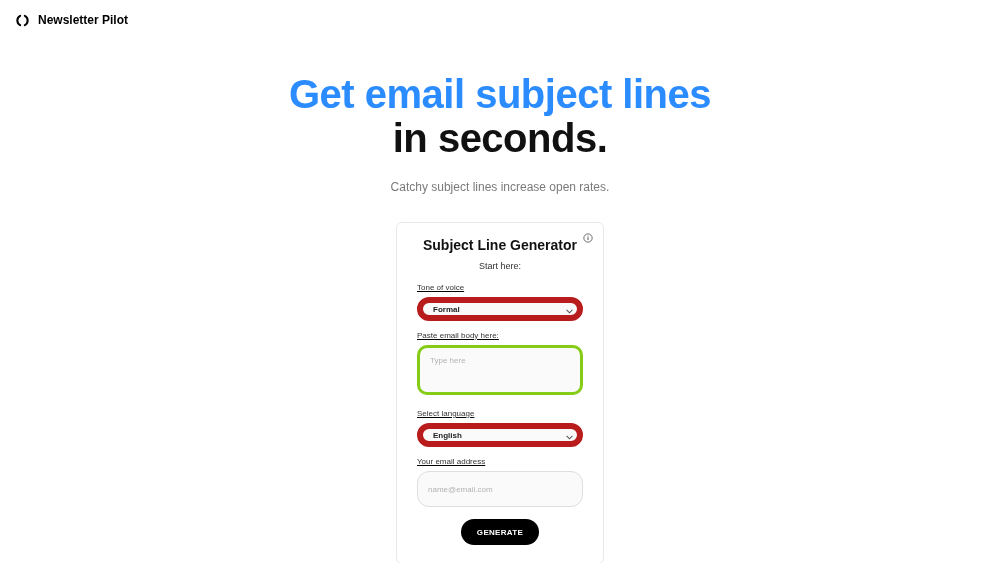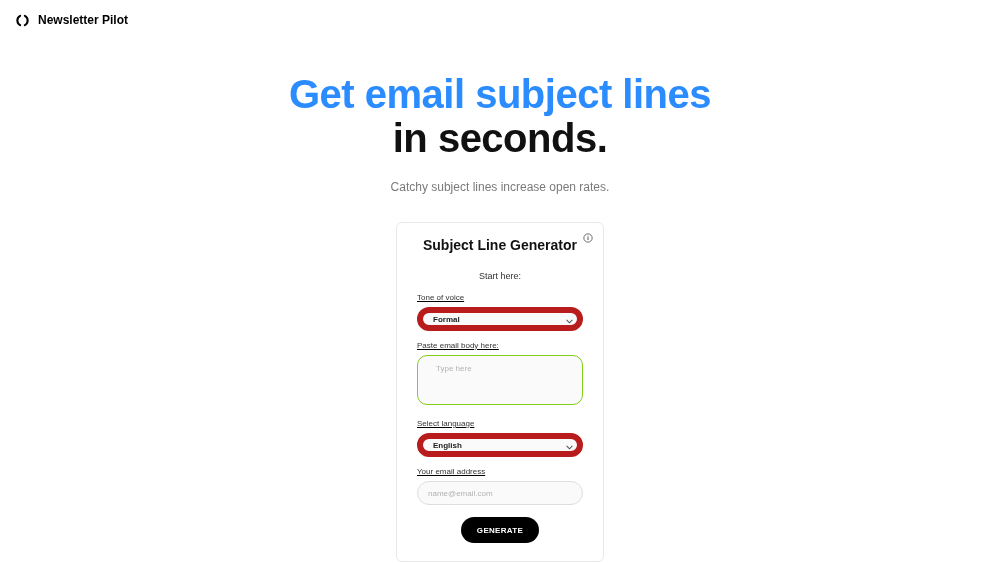--- a/index.html
+++ b/index.html
@@ -77,21 +77,21 @@
     .card-title {
       font-size: 14px;
       font-weight: 700;
       color: #111;
       text-align: center;
     }
     .card-start {
       font-size: 9px;
       color: #333;
       text-align: center;
-      margin-top: 18px;
+      margin-top: 8px;
       margin-bottom: 12px;
     }
     .field {
       margin-bottom: 10px;
       text-decoration: underline;
     }
     .field-label {
       font-size: 8px;
       color: #333;
       margin-bottom: 5px;
@@ -117,35 +117,35 @@
     .select-caret {
       position: absolute;
       right: 10px;
       top: 50%;
       transform: translateY(-50%);
       pointer-events: none;
     }
     .textarea {
       width: 100%;
       height: 50px;
-      border: 1px solid #84cc16;
+      border: 3px solid #84cc16;
       border-radius: 10px;
       background: #fafafa;
       font-size: 8px;
       color: #333;
-      padding: 8px 18px;
+      padding: 8px 10px;
       resize: none;
       font-family: inherit;
     }
     .textarea::placeholder {
       color: #b3b3b3;
     }
     .text-input {
       width: 100%;
-      height: 24px;
+      height: 36px;
       border: 1px solid #dedede;
       border-radius: 12px;
       background: #fafafa;
       font-size: 8px;
       color: #333;
       padding: 0 10px;
       font-family: inherit;
     }
     .text-input::placeholder {
       color: #b3b3b3;

